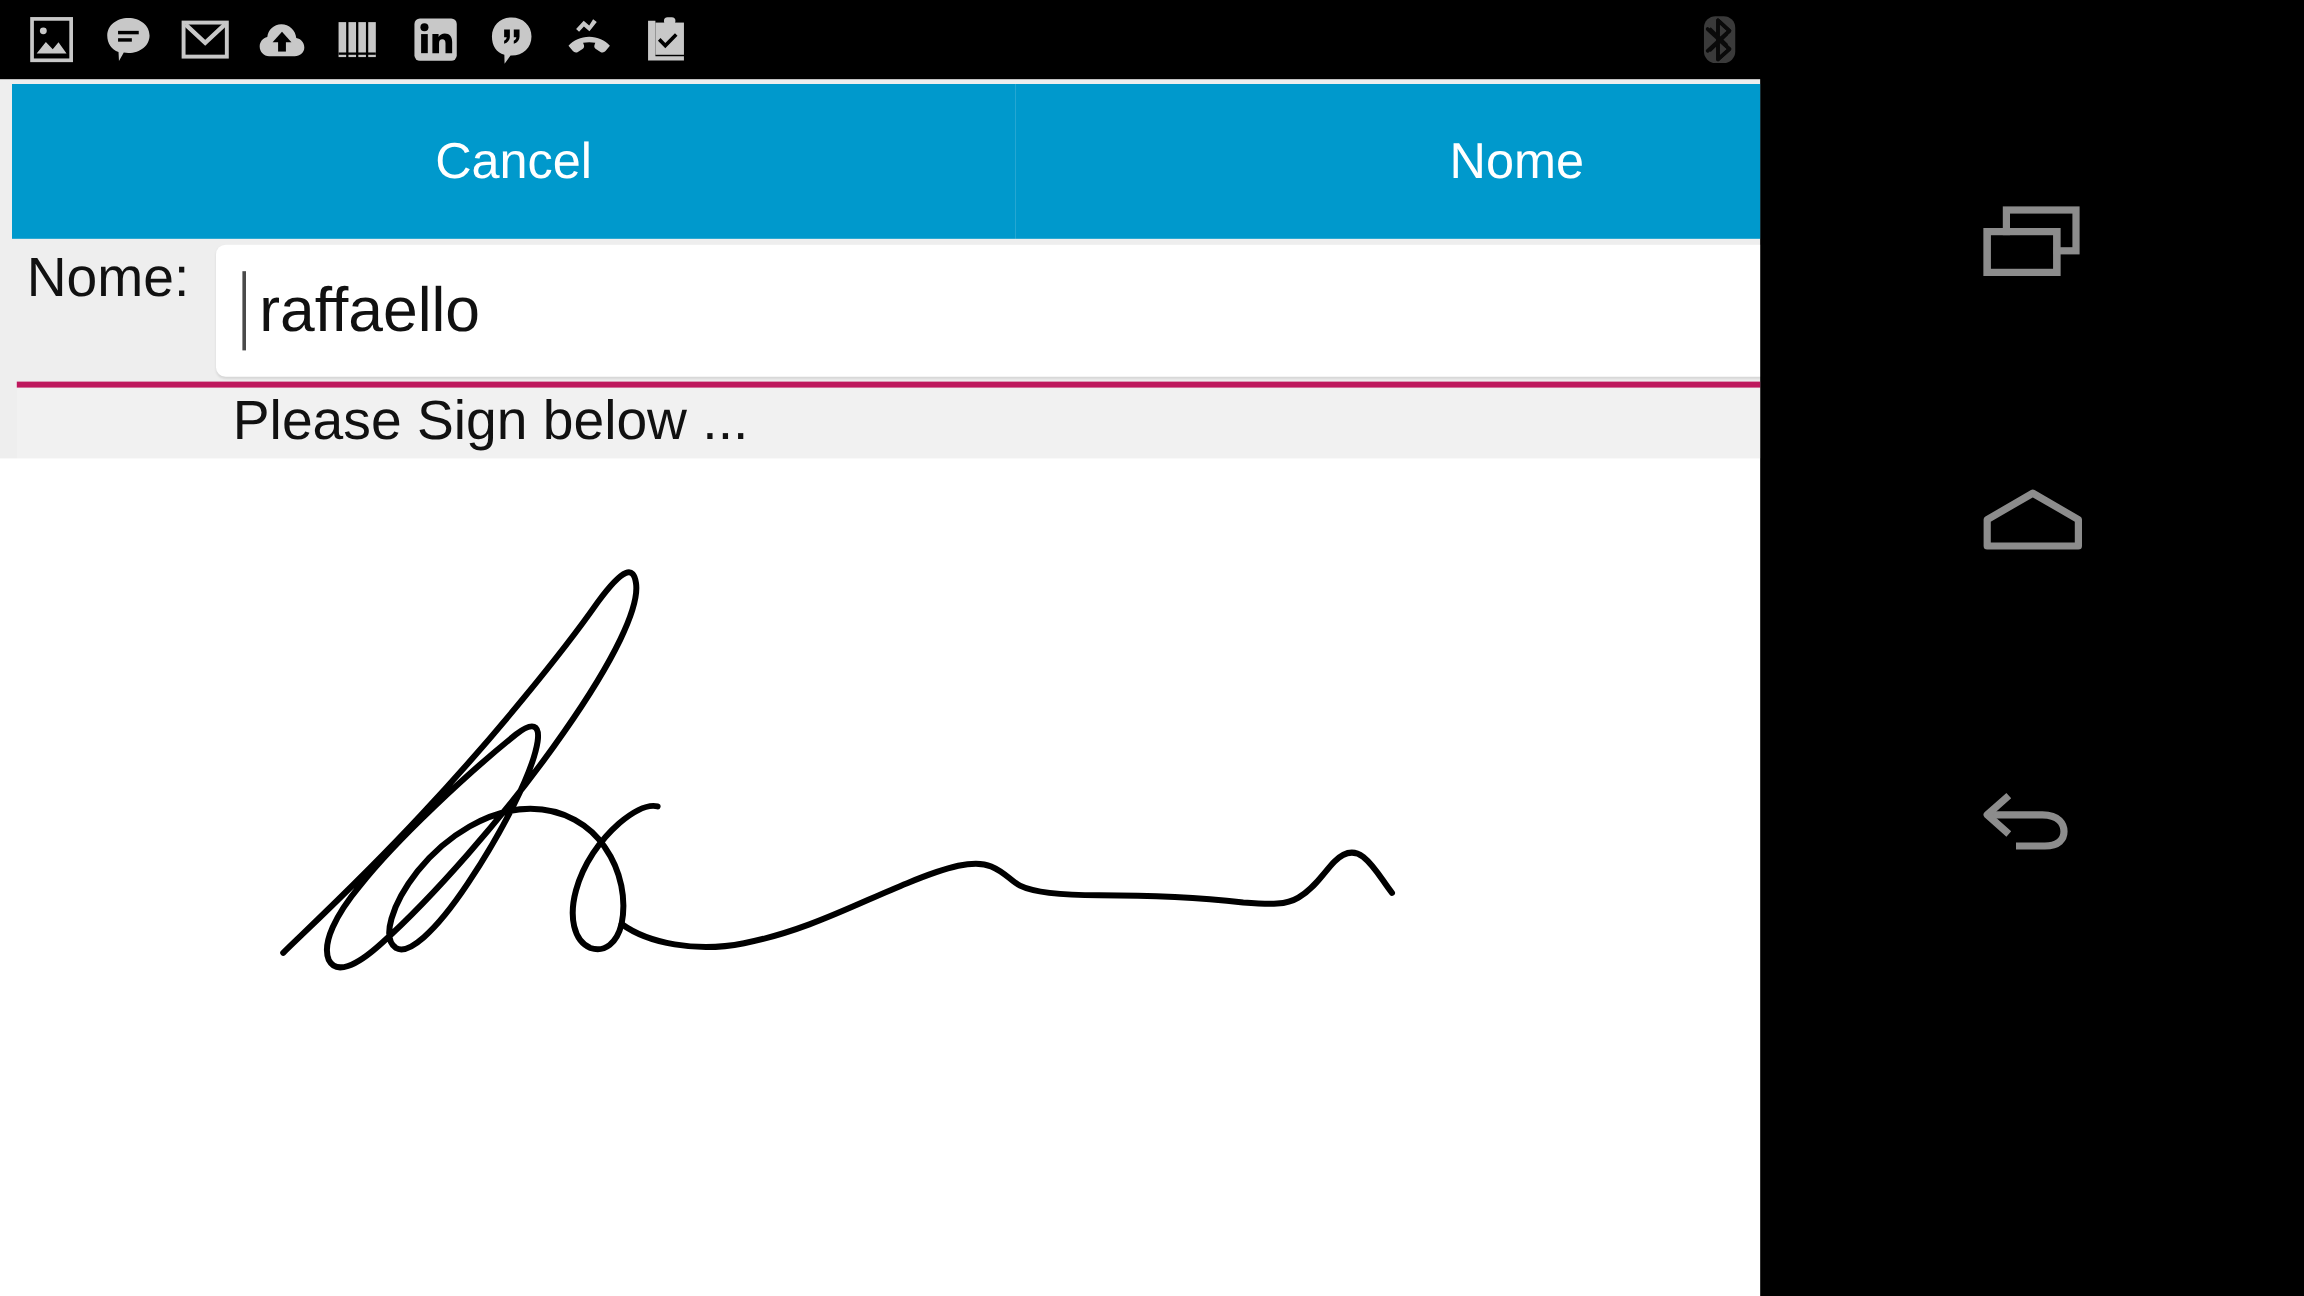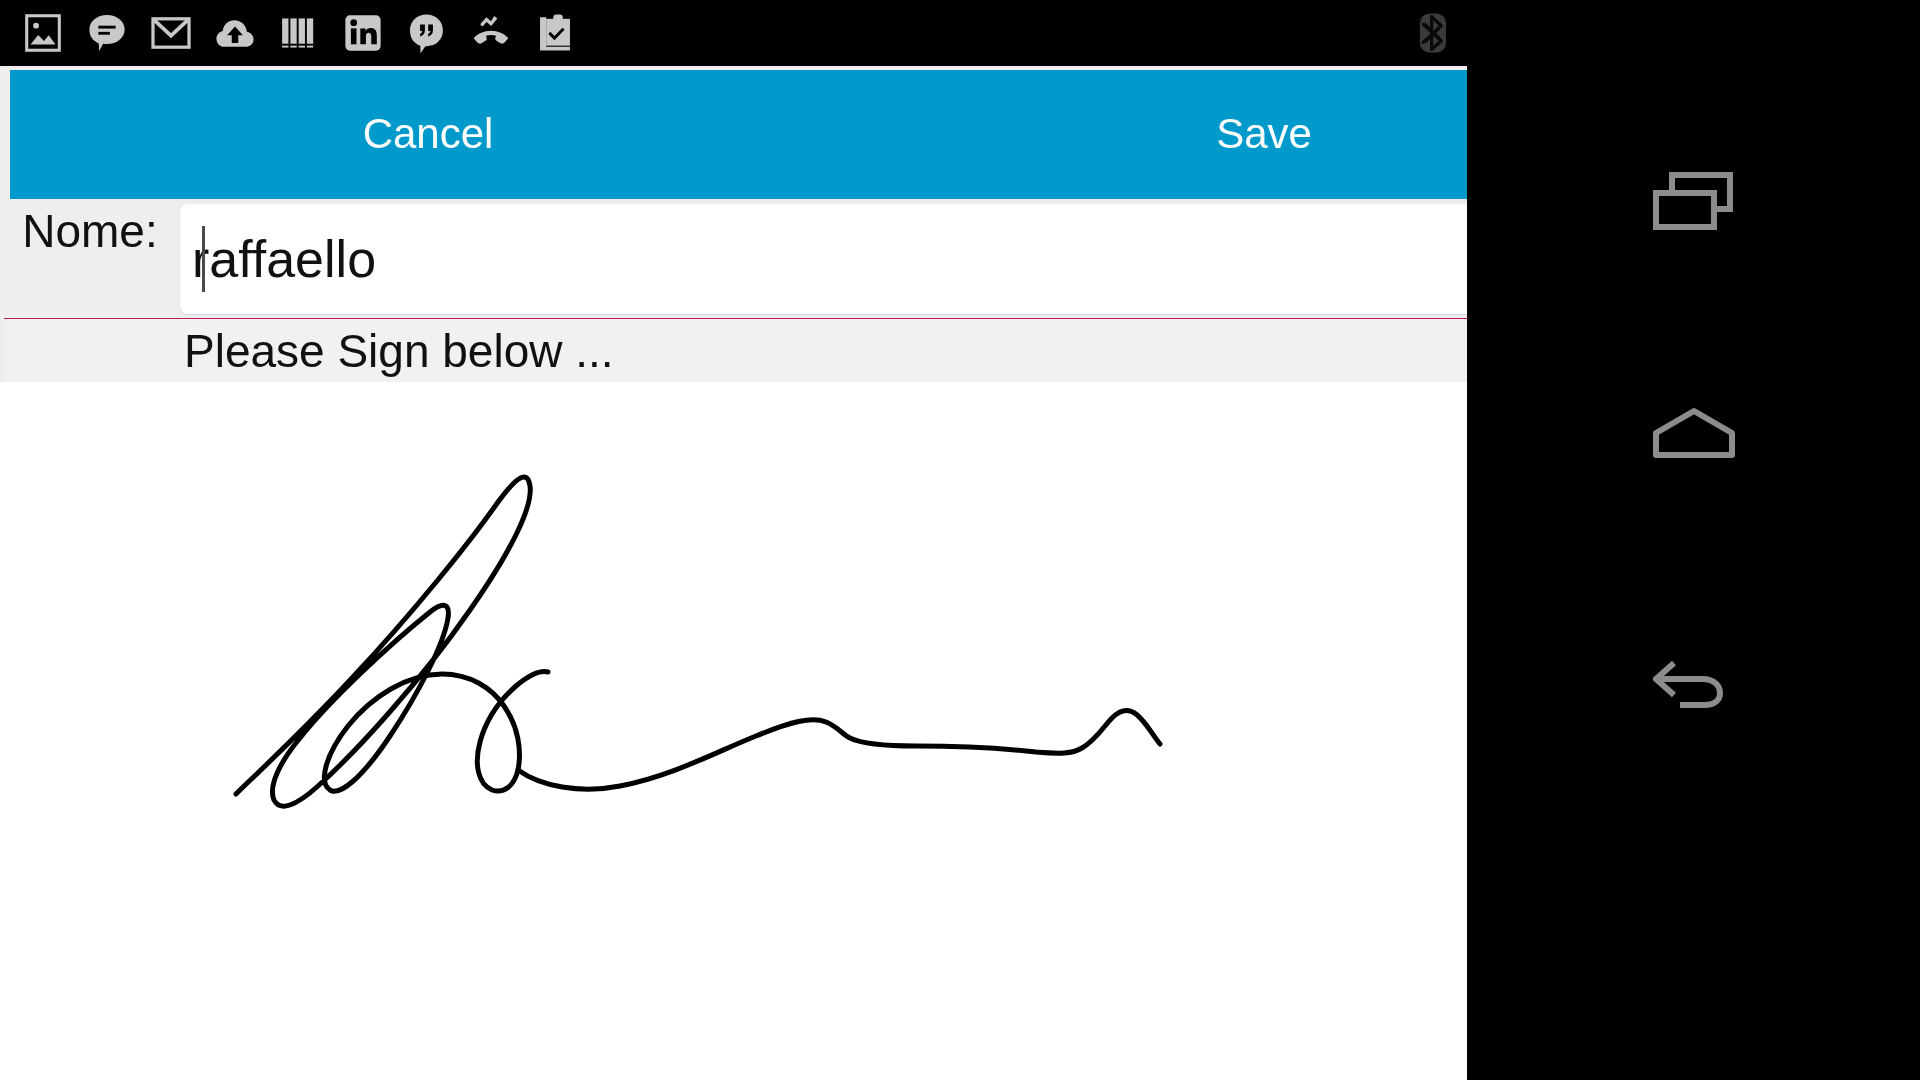--- a/index.html
+++ b/index.html
@@ -54,28 +54,28 @@
     position:relative; flex:1 1 auto; height:110px; margin-right:0px;
     background:#ffffff; border-radius:8px 0 0 8px;
     box-shadow:0 1px 2px rgba(0,0,0,.10);
     display:flex; align-items:center;
   }
   .caret{
     position:absolute; left:22px; top:22px; width:3px; height:66px; background:#4a4a4a;
   }
   .nameinput{
     border:none; outline:none; background:transparent;
-    font-size:52px; color:#111; padding-left:12px; width:100%; height:100%;
+    font-size:52px; color:#111; padding-left:36px; width:100%; height:100%;
     font-family:"Liberation Sans", sans-serif;
   }
 
   .hintrow{
-    position:absolute; left:4px; top:252px; width:1467px; height:64px;
-    background:#f1f1f1; display:flex; align-items:center;
-    border-top:1px solid #be185d;
+    position:absolute; left:14px; top:252px; width:1467px; height:64px;
+    background:#f1f1f1; display:flex; align-items:flex-start;
+    border-top:5px solid #be185d;
   }
   .hinttext{
     padding-left:180px; font-size:46px; color:#111;
     font-family:"Liberation Sans", sans-serif;
   }
 
   .canvas{
     position:absolute; left:0; top:316px; width:1467px; height:698px;
     background:#ffffff;
   }
@@ -186,21 +186,21 @@
       </svg>
 
       <div class="sb-clock">15:54</div>
     </div>
   </div>
 
   <div class="app">
 
     <div class="btnrow">
       <button class="btn">Cancel</button>
-      <button class="btn">Save</button>
+      <button class="btn">Nome</button>
     </div>
 
     <div class="namerow">
       <div class="namelabel">Nome:</div>
       <div class="nameinput-wrap">
         <div class="caret"></div>
         <input class="nameinput" type="text" value="raffaello" style="">
       </div>
     </div>
 

